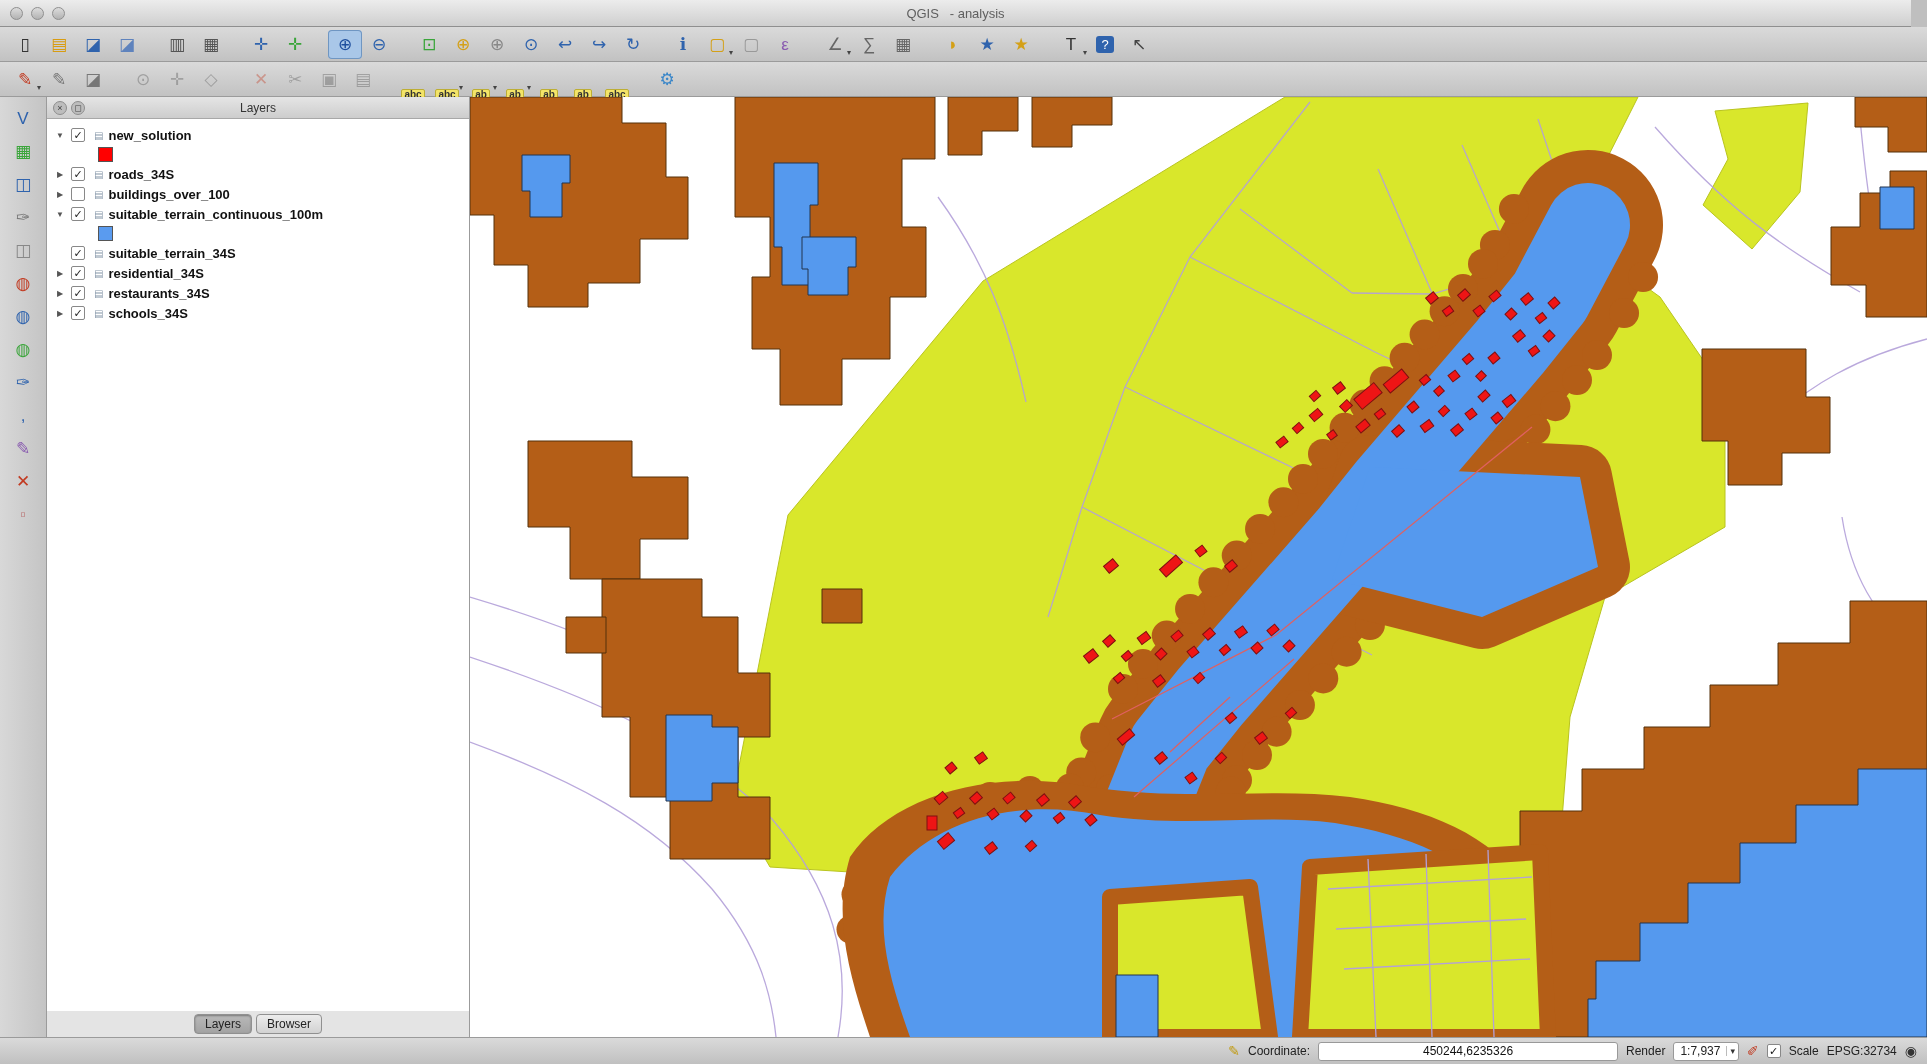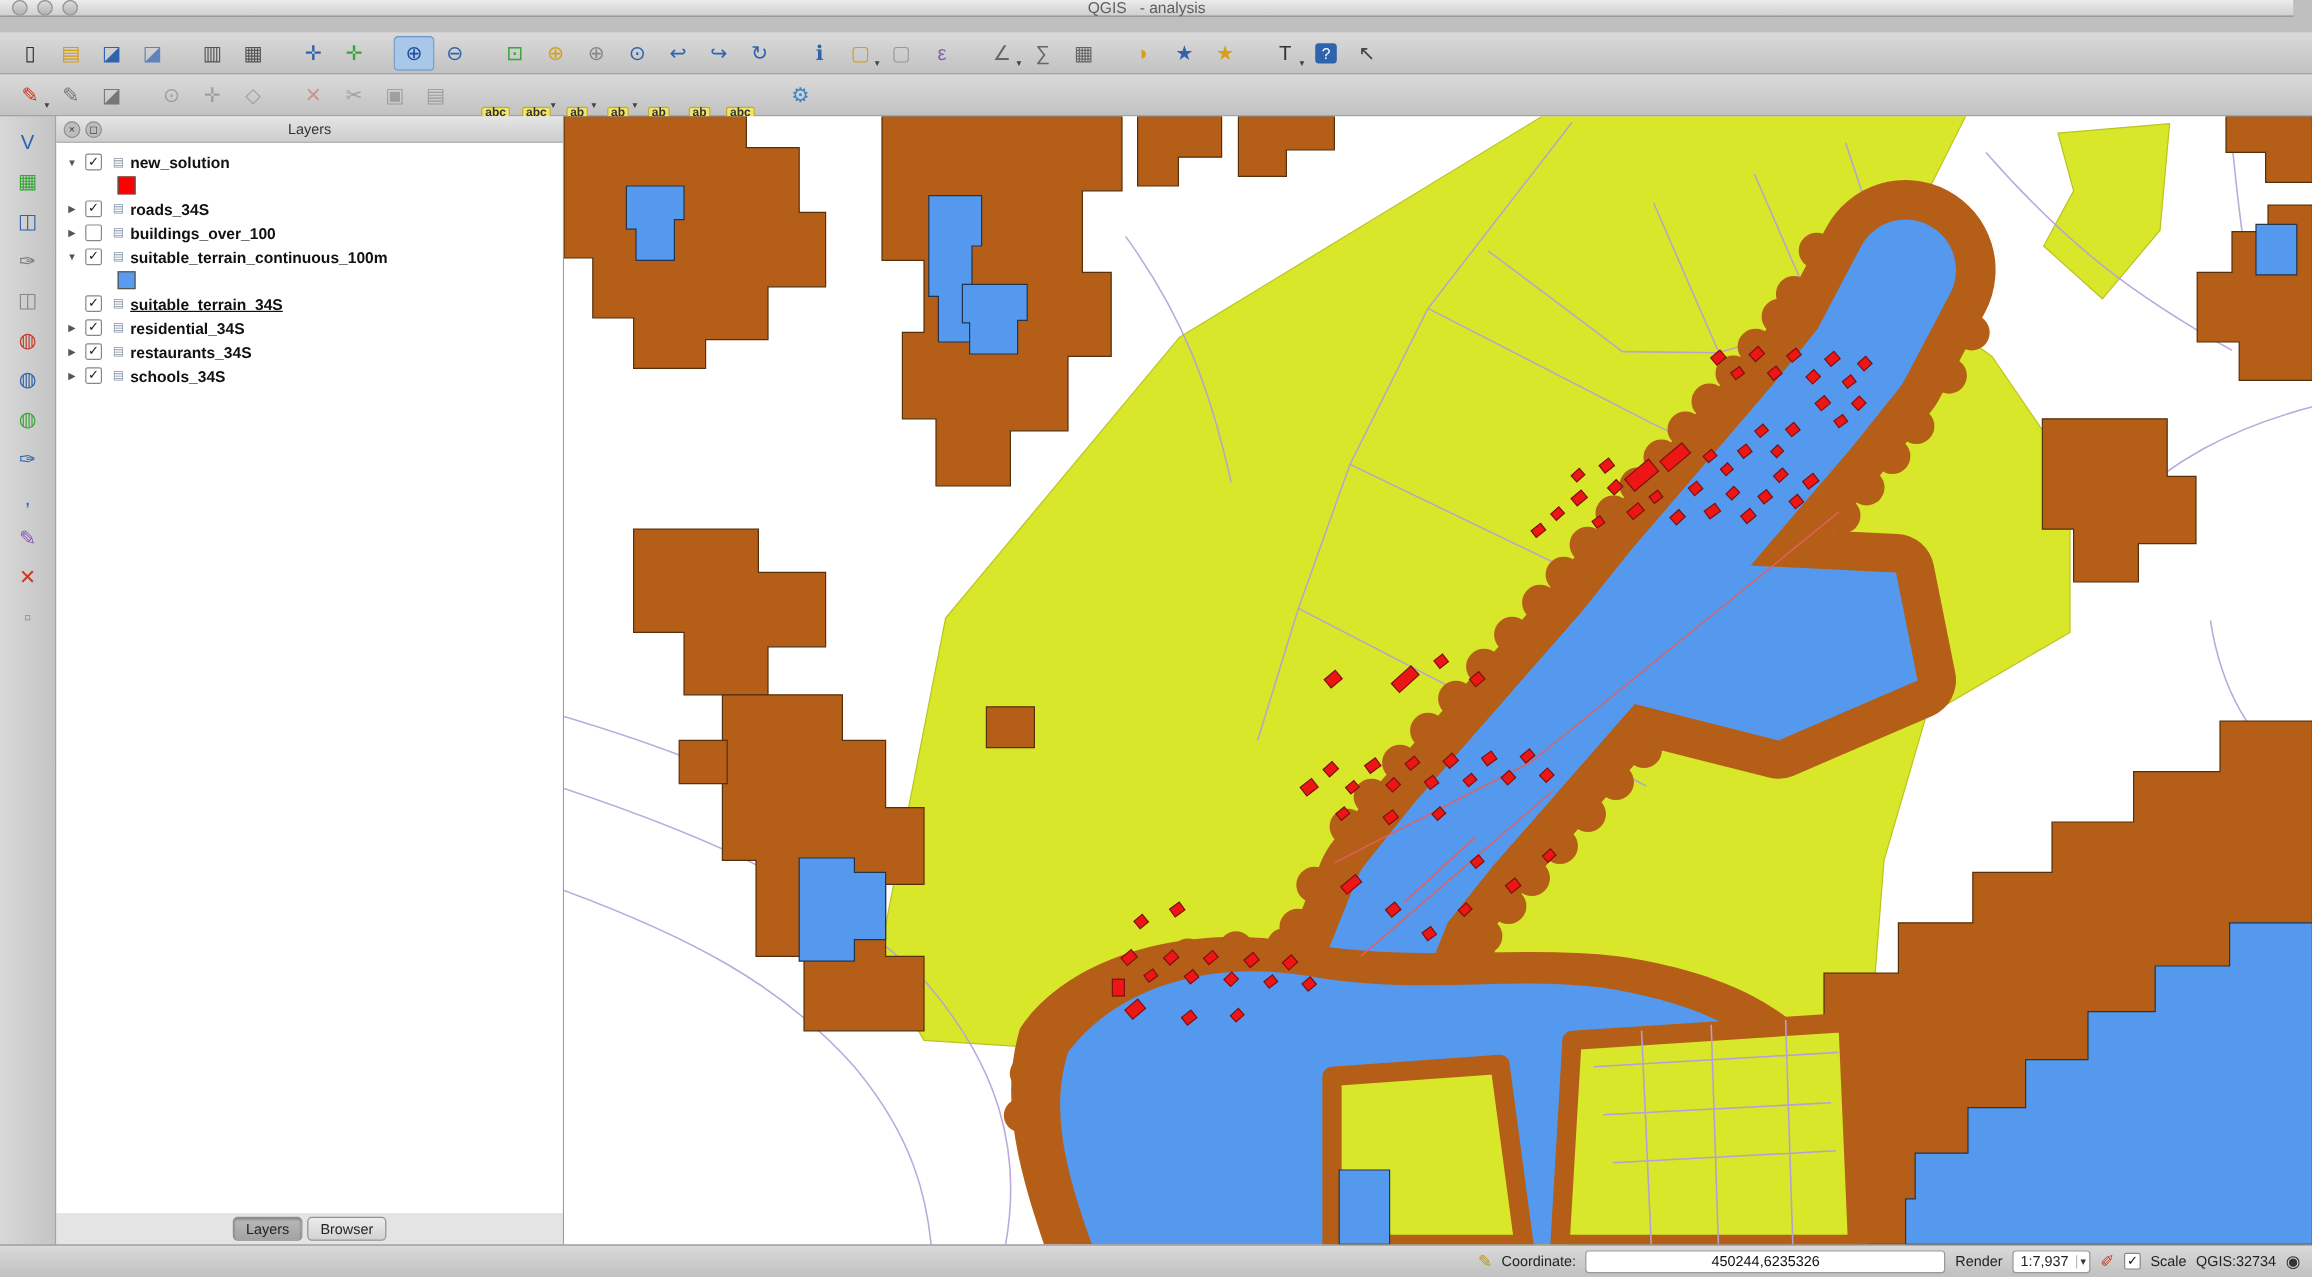--- a/index.html
+++ b/index.html
@@ -1,19 +1,19 @@
 <!DOCTYPE html>
 <html style="--c-terrain: #d9e72b; --c-buffer: #b45e17; --c-water: #5599ee; --c-buildings: #ee1515; --c-roads: #b3a0d9; --c-redroad: #e06060;"><head>
 <meta charset="utf-8">
 <style>
 *{margin:0;padding:0;box-sizing:border-box;}
 html,body{width:1927px;height:1064px;overflow:hidden;}
 body{font-family:"Liberation Sans","DejaVu Sans",sans-serif;background:#bfbfbf;position:relative;}
 
-#titlebar{position:absolute;top:0;left:0;right:16px;height:14px;background:linear-gradient(#ececec,#cfcfcf);border-bottom:1px solid #8f8f8f;display:flex;align-items:center;z-index:5;}
+#titlebar{position:absolute;top:0;left:0;right:16px;height:27px;background:linear-gradient(#ececec,#cfcfcf);border-bottom:1px solid #8f8f8f;display:flex;align-items:center;z-index:5;}
 .tl{width:13px;height:13px;border-radius:50%;background:linear-gradient(#dcdcdc,#b2b2b2);border:1px solid #8f8f8f;margin-left:8px;flex:0 0 auto;}
 .tl:first-of-type{margin-left:10px;}
 #title{position:absolute;left:0;right:0;text-align:center;font-size:13px;color:#5f5f5f;white-space:pre;pointer-events:none;}
 
 .bar{position:absolute;left:0;right:0;display:flex;align-items:center;background:linear-gradient(#dadada,#c2c2c2);border-bottom:1px solid #9b9b9b;padding-left:8px;}
 #toolbar1{top:27px;height:35px;}
 #toolbar2{top:62px;height:35px;}
 .tbtn{width:34px;height:29px;display:flex;align-items:center;justify-content:center;position:relative;border-radius:4px;flex:0 0 auto;}
 .tbtn .glyph{font-size:17px;line-height:1;}
 .tbtn .dd{font-size:8px;color:#444;position:absolute;right:1px;bottom:2px;}
@@ -32,21 +32,21 @@
 .ph-title{font-size:12px;color:#333;}
 .ph-btn{position:absolute;top:4px;width:14px;height:14px;border-radius:50%;background:#bdbdbd;border:1px solid #8e8e8e;font-size:9px;line-height:12px;text-align:center;color:#444;}
 .ph-close{left:6px;}
 .ph-float{left:24px;}
 #layer-tree{flex:1;background:#ffffff;padding-top:6px;overflow:hidden;}
 .lrow{display:flex;align-items:center;height:20px;padding-left:6px;}
 .expander{width:14px;font-size:8px;color:#555;text-align:center;flex:0 0 auto;}
 .cb{width:14px;height:14px;border:1px solid #888;background:#fff;border-radius:2px;margin:0 2px 0 4px;font-size:11px;line-height:12px;text-align:center;color:#222;flex:0 0 auto;}
 .ltype{font-size:10px;color:#8898aa;margin:0 5px 0 7px;flex:0 0 auto;}
 .lname{font-size:13px;font-weight:bold;color:#111;white-space:nowrap;}
-.lname.selected{text-decoration:underline;}
+.lname.selected{}
 .swatchrow{height:19px;display:flex;align-items:center;padding-left:51px;}
 .swatch{width:15px;height:15px;border:1px solid #555;}
 .panel-tabs{height:26px;display:flex;align-items:center;justify-content:center;gap:4px;background:#e4e4e4;flex:0 0 auto;}
 .ptab{font-size:12px;padding:2px 10px;border:1px solid #909090;border-radius:4px;background:linear-gradient(#ececec,#d2d2d2);color:#222;}
 .ptab.active{background:linear-gradient(#b9b9b9,#a3a3a3);box-shadow:inset 0 1px 2px rgba(0,0,0,.35);}
 
 #map{position:absolute;top:0;bottom:0;left:470px;right:0;background:#fff;}
 #map svg{display:block;width:100%;height:100%;}
 
 #statusbar{position:absolute;bottom:0;left:0;right:0;height:27px;background:linear-gradient(#dadada,#c0c0c0);border-top:1px solid #9b9b9b;display:flex;align-items:center;justify-content:flex-end;padding-right:10px;font-size:12px;color:#222;gap:8px;}
@@ -574,17 +574,17 @@
     <span class="sb-label">Coordinate:</span>
     <input class="sb-input" readonly="" value="450244,6235326" style="">
     <span class="sb-label">Render</span>
     <span class="sb-combo">
       <span>1:7,937</span>
       <span class="combo-arrow">▾</span>
     </span>
     <span class="sb-icon2">✐</span>
     <span class="sb-check">✓</span>
     <span class="sb-label">Scale</span>
-    <span class="sb-label">QGIS:32734</span>
+    <span class="sb-label">EPSG:32734</span>
     <span class="sb-globe">◉</span>
   </div>
 
 </div>
 
 </body></html>

